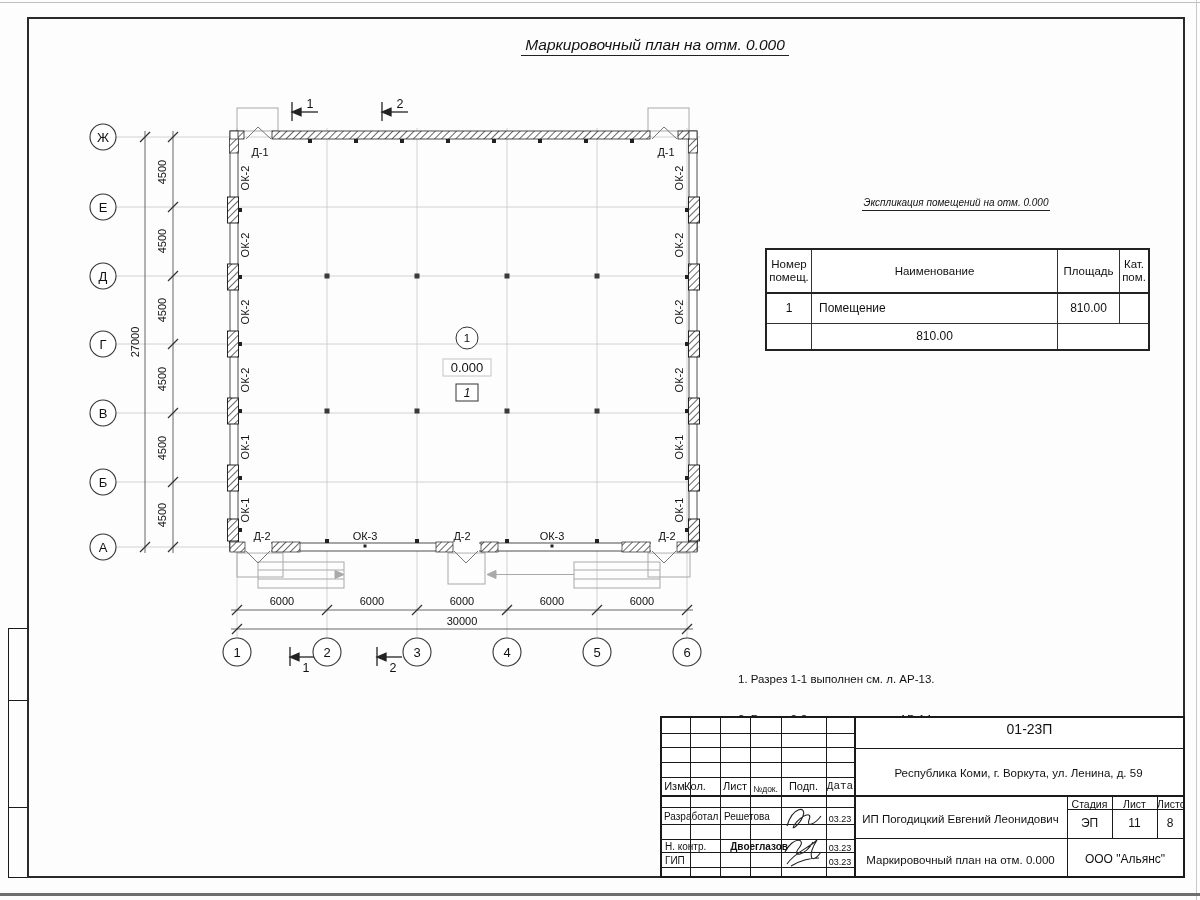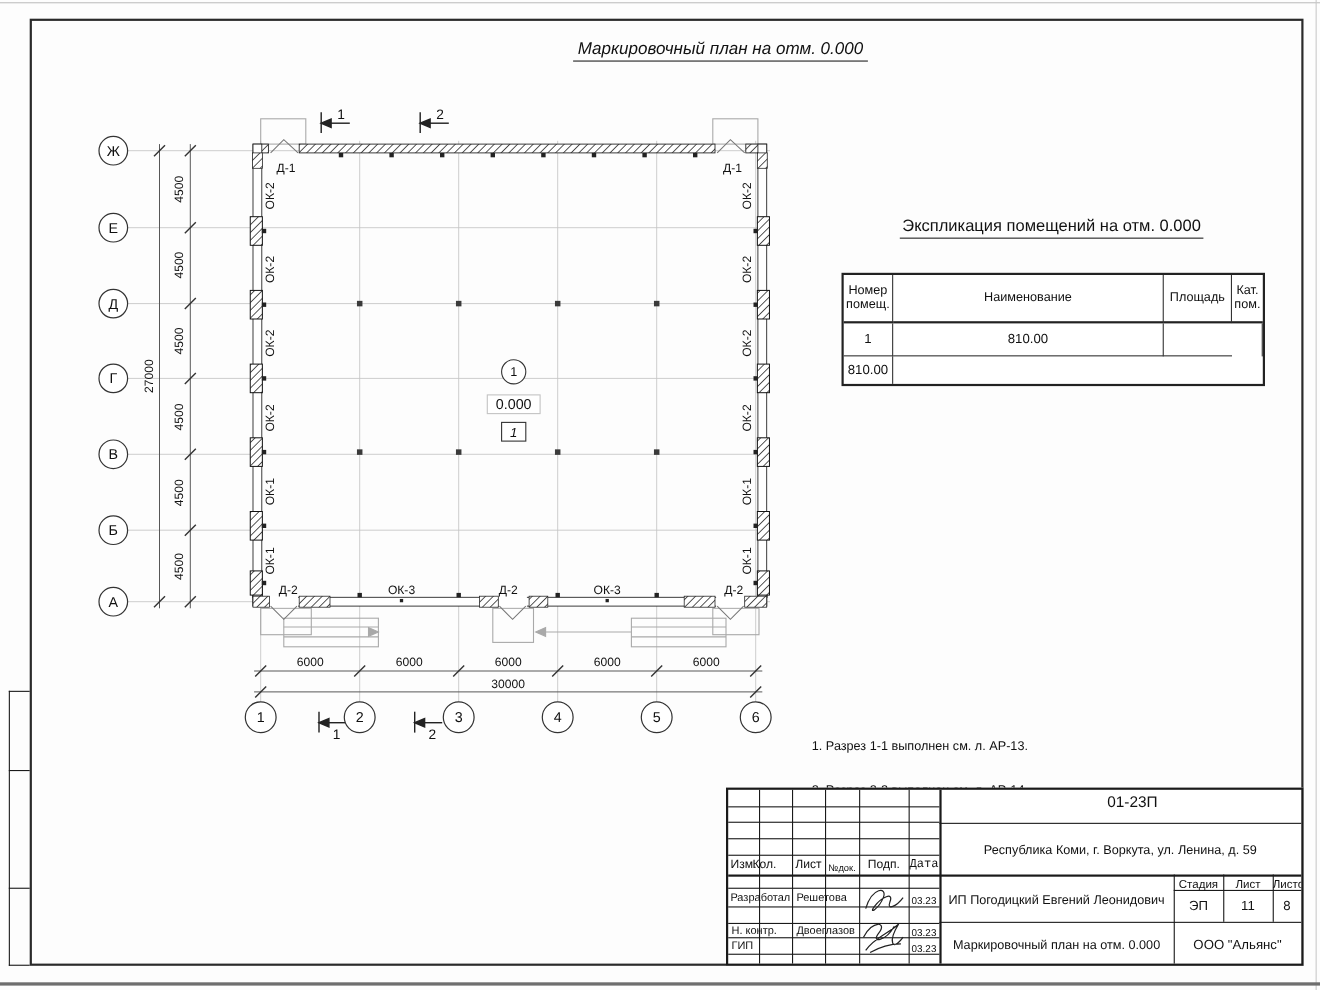--- a/index.html
+++ b/index.html
@@ -4,21 +4,21 @@
 <style>
   html,body{margin:0;padding:0;}
   body{width:1200px;height:900px;position:relative;background:#fdfdfd;overflow:hidden;
        font-family:"Liberation Sans","DejaVu Sans",sans-serif;color:#111;}
   .abs{position:absolute;}
   .frame{left:27px;top:17px;width:1158px;height:861px;border:2px solid #2a2a2a;box-sizing:border-box;}
   .vl{position:absolute;width:1px;background:#1a1a1a;}
   .hl{position:absolute;height:1px;background:#1a1a1a;}
   .sheet-title{left:440px;top:36px;width:430px;text-align:center;font-style:italic;font-size:15.5px;}
   .sheet-title span{border-bottom:1px solid #222;padding:0 4px 2px 4px;}
-  .expl-title{left:800px;top:197px;width:312px;text-align:center;font-size:15px;}
+  .expl-title{left:800px;top:197px;width:312px;text-align:center;font-style:italic;font-size:10px;}
   .expl-title span{border-bottom:1px solid #222;padding:0 2px 2px 2px;}
   .expl{left:765px;top:248px;border:2px solid #222;display:grid;
         grid-template-columns:45px 246px 62px 28px;grid-template-rows:44px 30px 25px;background:#fff;}
   .expl .c{border-right:1px solid #333;border-bottom:1px solid #333;display:flex;align-items:center;
            justify-content:center;font-size:12px;text-align:center;line-height:13px;overflow:hidden;}
   .expl .hd{font-size:11.5px;border-bottom:2px solid #222;}
   .expl .lastcol{border-right:none;}
   .expl .lastrow{border-bottom:none;}
   .expl .nm{justify-content:flex-start;padding-left:7px;text-align:left;}
   .notes{left:738px;top:646px;font-size:11.5px;line-height:13.4px;white-space:pre;}
@@ -305,20 +305,21 @@
 
 <div class="abs expl-title"><span>Экспликация помещений на отм. 0.000</span></div>
 
 <div class="abs expl">
   <div class="c hd">Номер помещ.</div>
   <div class="c hd">Наименование</div>
   <div class="c hd">Площадь</div>
   <div class="c hd lastcol">Кат. пом.</div>
 
   <div class="c">1</div>
+  <div class="c nm">Помещение</div>
   <div class="c">810.00</div>
   <div class="c lastcol"></div>
 
   <div class="c lastrow"></div>
   <div class="c lastrow">810.00</div>
   <div class="c lastcol lastrow"></div>
 </div>
 
 <div class="abs notes">
   <div>1. Разрез 1-1 выполнен см. л. АР-13.</div>
@@ -362,21 +363,21 @@
   <div class="tbt" style="left:58px;top:61px;width:30px;">Лист</div>
   <div class="tbt" style="left:88px;top:64px;width:31px;font-size:8.5px;">№док.</div>
   <div class="tbt" style="left:119px;top:61px;width:45px;">Подп.</div>
   <div class="tbt" style="left:164px;top:61px;width:28px;font-family:Liberation Mono, monospace;">Дата</div>
 
   <div class="tbt" style="left:2px;top:92px;width:58px;font-size:10px;text-align:left;">Разработал</div>
   <div class="tbt" style="left:62px;top:92px;width:60px;font-size:10px;text-align:left;">Решетова</div>
   <div class="tbt" style="left:164px;top:94px;width:28px;font-size:9px;">03.23</div>
 
   <div class="tbt" style="left:3px;top:122px;width:58px;font-size:10px;text-align:left;">Н. контр.</div>
-  <div class="tbt" style="left:62px;top:122px;width:64px;font-size:10px;text-align:left;">Двоеглазов</div>
+  <div class="tbt" style="left:62px;top:122px;width:64px;font-size:10px;text-align:right;font-weight:bold;">Двоеглазов</div>
   <div class="tbt" style="left:164px;top:123px;width:28px;font-size:9px;">03.23</div>
 
   <div class="tbt" style="left:3px;top:136px;width:58px;font-size:10px;text-align:left;">ГИП</div>
   <div class="tbt" style="left:74px;top:136px;width:64px;font-size:10px;text-align:left;margin-top:46px;">Коротаев</div>
   <div class="tbt" style="left:164px;top:137px;width:28px;font-size:9px;">03.23</div>
 
   <div class="tbt" style="left:192px;top:91px;width:213px;font-size:11.5px;line-height:20px;height:20px;">ИП Погодицкий Евгений Леонидович</div>
 
   <div class="tbt" style="left:405px;top:79px;width:45px;font-size:10.5px;">Стадия</div>
   <div class="tbt" style="left:450px;top:79px;width:45px;font-size:10.5px;">Лист</div>

